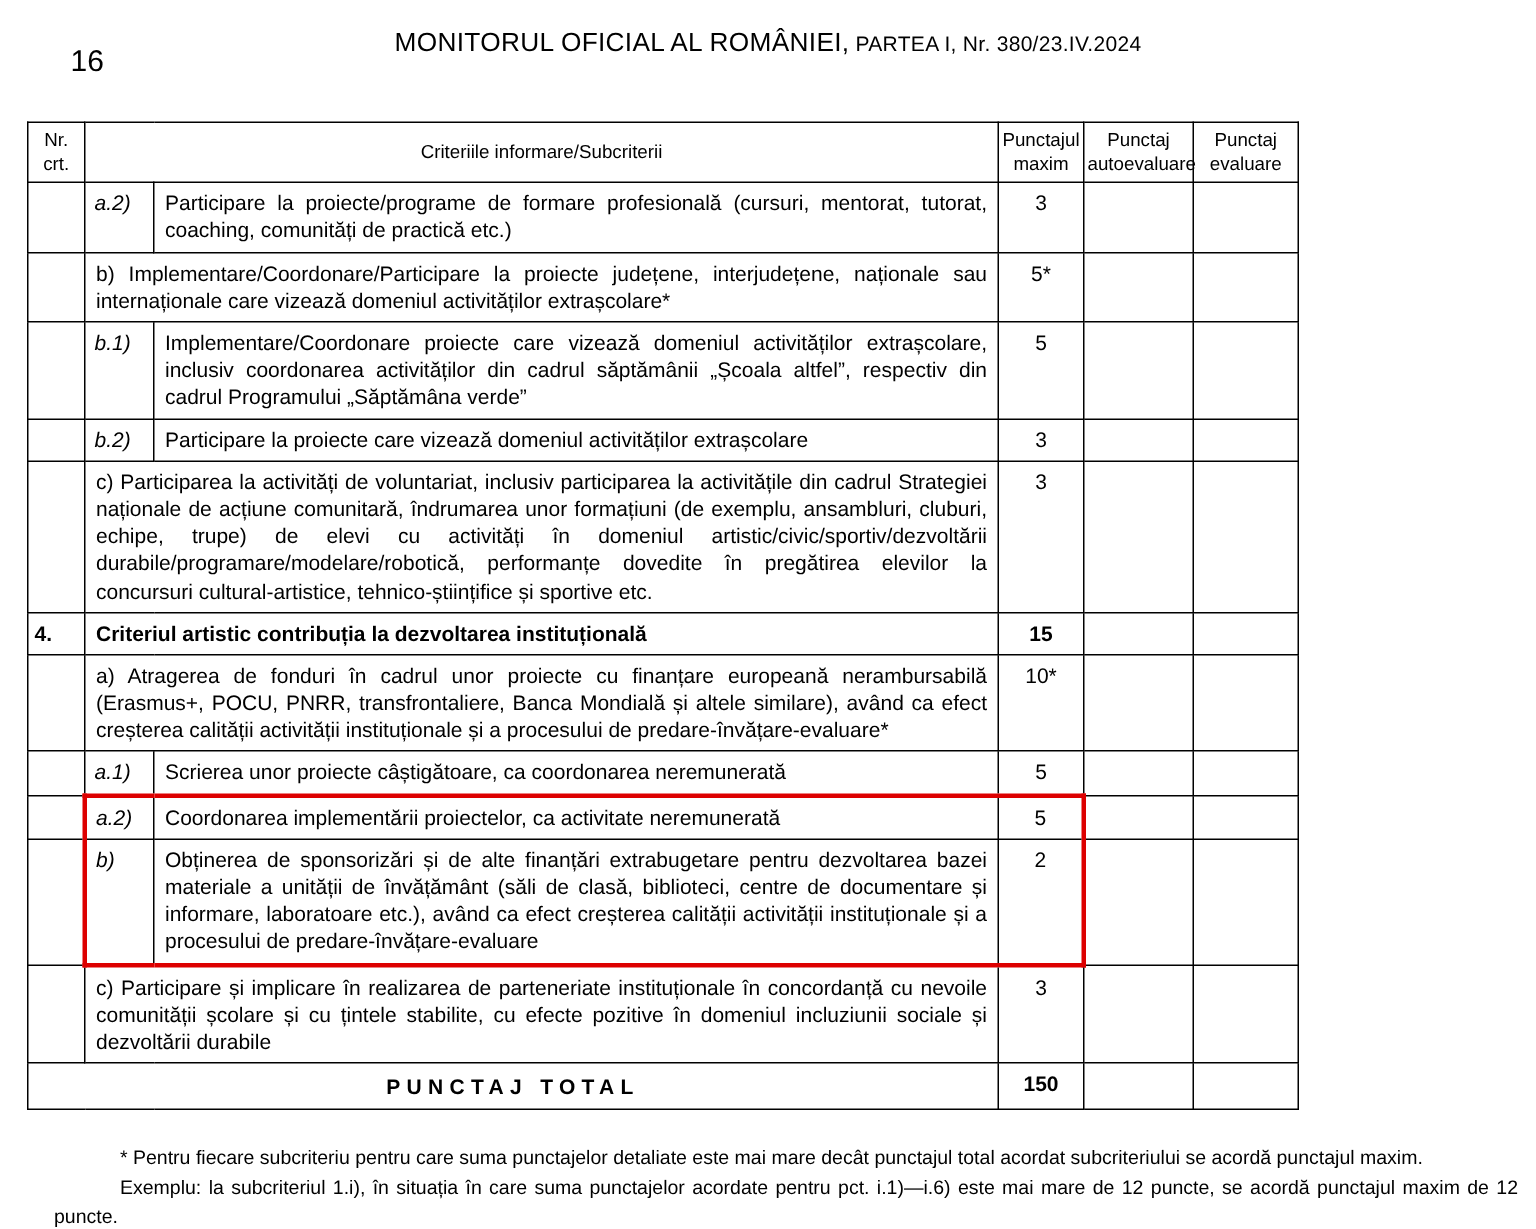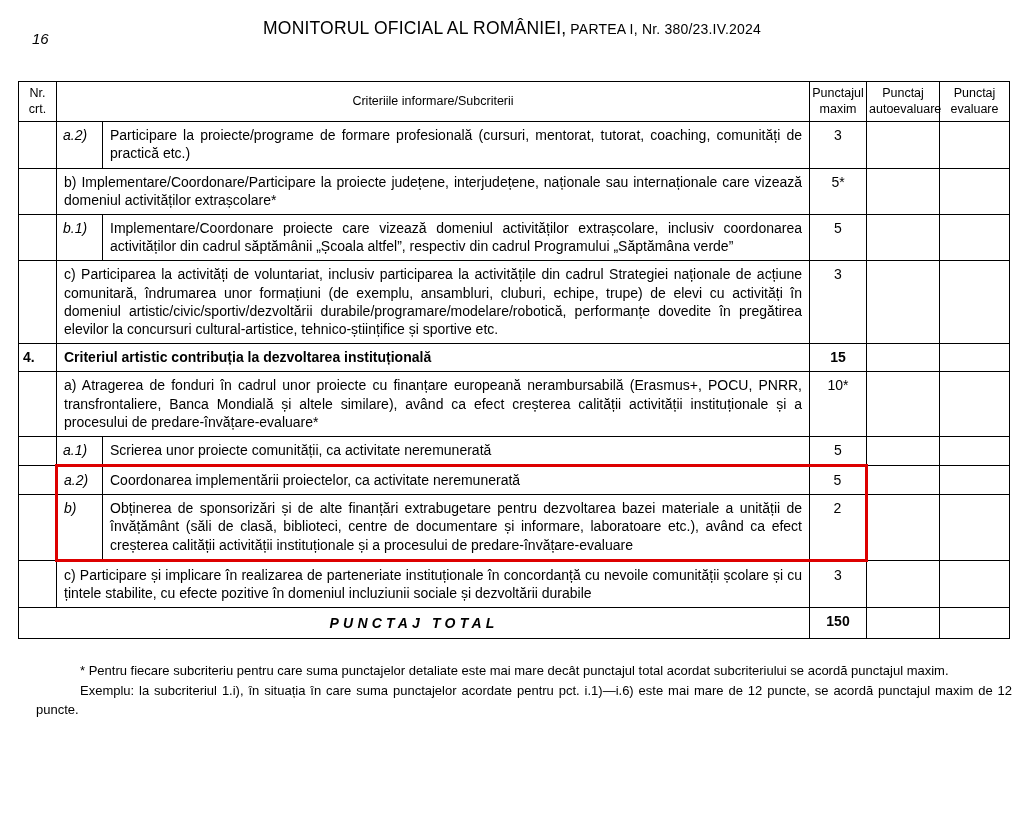--- a/index.html
+++ b/index.html
@@ -1,43 +1,43 @@
 <!DOCTYPE html>
 <html style="--hl: #dd0000;"><head>
 <meta charset="utf-8">
 <style>
   * { margin:0; padding:0; box-sizing:border-box; }
   html, body { background:#fff; }
   body {
     width:1024px; height:819px; position:relative; overflow:hidden;
     color:#000; font-family:"Liberation Sans", sans-serif;
   }
-  .page-number { position:absolute; left:32px; top:30px; font-size:15px;font-style:italic; }
+  .page-number { position:absolute; left:47px; top:30px; font-size:20px; }
   .doc-header { text-align:center; padding-top:18px; font-size:17.5px; white-space:nowrap; letter-spacing:0.2px; }
   .doc-header .part { font-size:14px; }
 
   table.criteria {
     border-collapse:collapse; table-layout:fixed;
-    width:992px; margin:42px 14px 0 18px;
+    width:848px; margin:42px 14px 0 18px;
   }
   .criteria th, .criteria td { border:1px solid #000; }
   .criteria th {
     font-weight:normal; font-size:12.5px; text-align:center; vertical-align:middle;
     padding:4px 2px; white-space:pre-line; line-height:1.25;
   }
   .criteria td {
     font-size:14px; line-height:1.3; vertical-align:top;
     padding:4px 7px 5px;
   }
   td.c-nr { padding-left:4px; padding-right:3px; }
   td.c-code { padding-left:6px; padding-right:2px;font-style:italic; }
   td.c-text, td.c-full { text-align:justify; }
   td.c-max, td.c-auto, td.c-eval { text-align:center; }
   .bold { font-weight:bold; }
-  td.c-total { text-align:center; letter-spacing:0.3em; padding-top:6px; padding-bottom:6px;font-style:italic; }
+  td.c-total { text-align:center; letter-spacing:0.3em; padding-top:6px; padding-bottom:6px; }
 
   
   tr.hl td.c-code { border-left:3px solid var(--hl,#dd0000); }
   tr.hl td.c-max  { border-right:3px solid var(--hl,#dd0000); }
   tr.hl-first td.c-code, tr.hl-first td.c-text, tr.hl-first td.c-max { border-top:3px solid var(--hl,#dd0000); }
   tr.hl-last  td.c-code, tr.hl-last  td.c-text, tr.hl-last  td.c-max { border-bottom:3px solid var(--hl,#dd0000); }
 
   .footnote { margin:22px 12px 0 36px; font-size:13px; line-height:1.5; }
   .footnote p { text-indent:44px; text-align:justify; }
 </style>
@@ -89,20 +89,28 @@
       <tr>
         <td class="c-nr"></td>
         <td class="c-code">b.1)</td>
         <td class="c-text">Implementare/Coordonare proiecte care vizează domeniul activităților extrașcolare, inclusiv coordonarea activităților din cadrul săptămânii „Școala altfel”, respectiv din cadrul Programului „Săptămâna verde”</td>
         <td class="c-max">5</td>
         <td class="c-auto"></td>
         <td class="c-eval"></td>
       </tr>
       <tr>
         <td class="c-nr"></td>
+        <td class="c-code">b.2)</td>
+        <td class="c-text">Participare la proiecte care vizează domeniul activităților extrașcolare</td>
+        <td class="c-max">3</td>
+        <td class="c-auto"></td>
+        <td class="c-eval"></td>
+      </tr>
+      <tr>
+        <td class="c-nr"></td>
         <td class="c-full" colspan="2">c) Participarea la activități de voluntariat, inclusiv participarea la activitățile din cadrul Strategiei naționale de acțiune comunitară, îndrumarea unor formațiuni (de exemplu, ansambluri, cluburi, echipe, trupe) de elevi cu activități în domeniul artistic/civic/sportiv/dezvoltării durabile/programare/modelare/robotică, performanțe dovedite în pregătirea elevilor la concursuri cultural-artistice, tehnico-științifice și sportive etc.</td>
         <td class="c-max">3</td>
         <td class="c-auto"></td>
         <td class="c-eval"></td>
       </tr>
       <tr>
         <td class="c-nr bold">4.</td>
         <td class="c-full bold" colspan="2">Criteriul artistic contribuția la dezvoltarea instituțională</td>
         <td class="c-max bold">15</td>
         <td class="c-auto"></td>
@@ -111,21 +119,21 @@
       <tr>
         <td class="c-nr"></td>
         <td class="c-full" colspan="2">a) Atragerea de fonduri în cadrul unor proiecte cu finanțare europeană nerambursabilă (Erasmus+, POCU, PNRR, transfrontaliere, Banca Mondială și altele similare), având ca efect creșterea calității activității instituționale și a procesului de predare-învățare-evaluare*</td>
         <td class="c-max">10*</td>
         <td class="c-auto"></td>
         <td class="c-eval"></td>
       </tr>
       <tr>
         <td class="c-nr"></td>
         <td class="c-code">a.1)</td>
-        <td class="c-text">Scrierea unor proiecte comunității, ca activitate neremunerată</td>
+        <td class="c-text">Scrierea unor proiecte câștigătoare, ca coordonarea neremunerată</td>
         <td class="c-max">5</td>
         <td class="c-auto"></td>
         <td class="c-eval"></td>
       </tr>
       <tr class="hl hl-first">
         <td class="c-nr"></td>
         <td class="c-code">a.2)</td>
         <td class="c-text">Coordonarea implementării proiectelor, ca activitate neremunerată</td>
         <td class="c-max">5</td>
         <td class="c-auto"></td>

